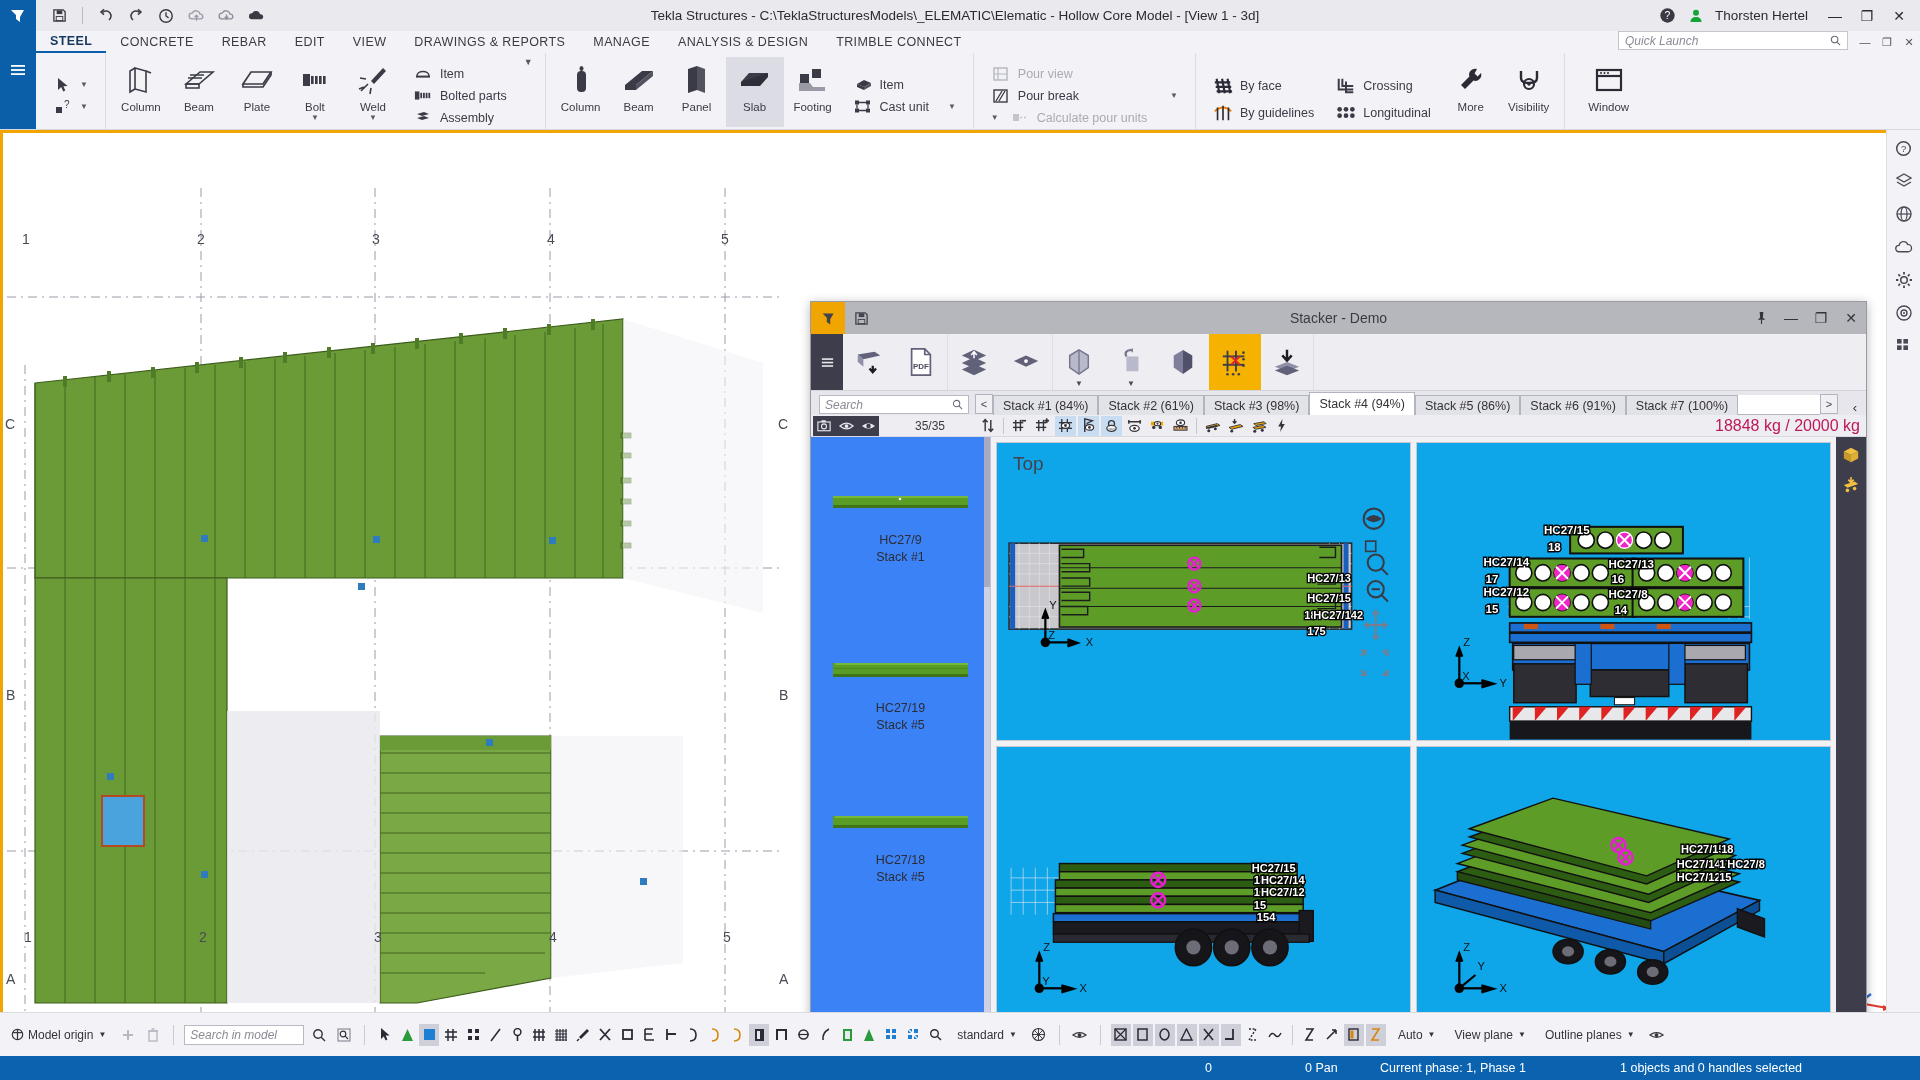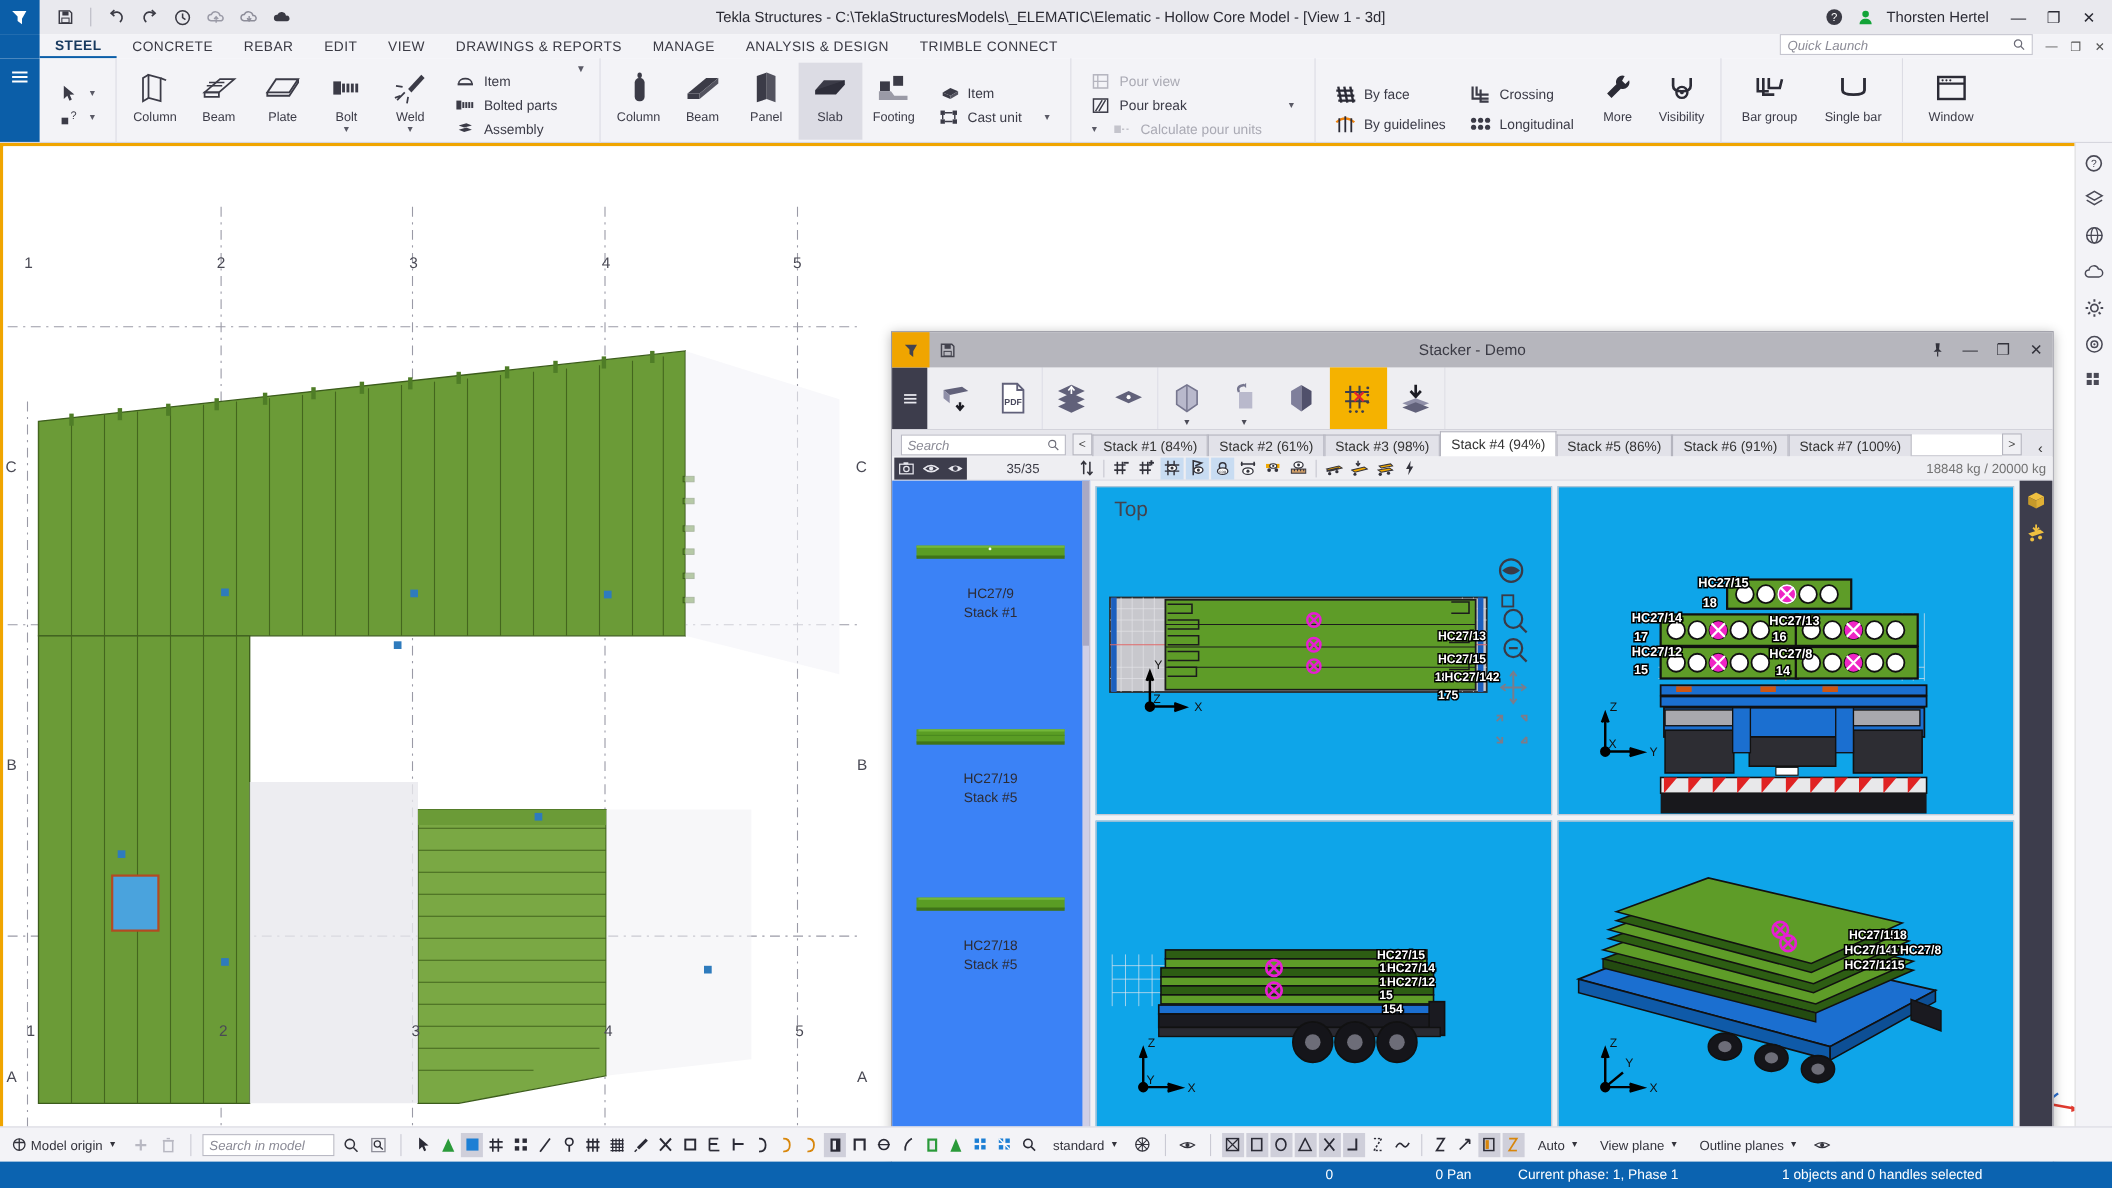--- a/index.html
+++ b/index.html
@@ -103,21 +103,21 @@
   .stk-body{flex:1;display:flex;background:#f2f2f5;overflow:hidden;}
   .stk-main{flex:1;display:flex;flex-direction:column;min-width:0;}
 
   .stk-subbar{height:22px;background:#eeeef2;display:flex;align-items:center;border-bottom:1px solid #d9d9e1;gap:2px;padding-left:2px;}
   .eyegrp{display:flex;background:#3d3d4c;}
   .eyegrp div{width:22px;height:20px;display:flex;align-items:center;justify-content:center;color:#e7e7ee;cursor:pointer;}
   .ratio{font-size:12px;color:#3a3a44;margin:0 30px 0 34px;}
   .sbtn{width:21px;height:20px;display:flex;align-items:center;justify-content:center;cursor:pointer;}
   .sbtn.hi{background:#c8dcf2;}
   .vsep{width:1px;height:16px;background:#c6c6d0;margin:0 3px;}
-  .weight{margin-left:auto;font-size:12px;color:#737373;padding-right:6px;}
+  .weight{margin-left:auto;font-size:16px;color:#be185d;padding-right:6px;}
 
   .stk-content{flex:1;display:flex;min-height:0;}
   .itemlist{width:180px;background:#3b82f6;border-right:1px solid #c2c2d5;overflow:hidden;position:relative;}
   .item{height:152px;display:flex;flex-direction:column;align-items:center;justify-content:center;}
   .item .slabimg{width:135px;height:16px;margin-bottom:22px;}
   .item .cap{font-size:12.5px;color:#2c2c36;line-height:1.35;text-align:center;}
   .listscroll{position:absolute;right:0;top:0;width:6px;height:100%;background:#cfcfe6;}
   .listscroll i{position:absolute;left:0;top:0;width:6px;height:150px;background:#a9a9c4;display:block;}
 
   .viewgrid{flex:1;display:grid;grid-template-columns:1fr 1fr;grid-template-rows:1fr 1fr;gap:5px;padding:5px;background:#f2f2f5;min-width:0;}
@@ -134,21 +134,21 @@
   
   .outerrail{
     position:absolute;right:0;top:130px;width:34px;height:898px;
     background:#f3f3f7;border-left:1px solid #dededf;
     display:flex;flex-direction:column;align-items:center;padding-top:6px;gap:9px;
   }
   .outerrail div{width:26px;height:24px;display:flex;align-items:center;justify-content:center;color:#4a4a56;cursor:pointer;}
 
   
   .bottombar{
-    position:absolute;left:0;bottom:24px;width:1920px;height:32px;
+    position:absolute;left:0;bottom:24px;width:1920px;height:44px;
     background:#f3f3f7;border-top:1px solid #dadae2;display:flex;align-items:center;gap:5px;padding:0 4px;
   }
   .bbgrp{display:flex;align-items:center;gap:2px;}
   .bbsep{width:1px;height:20px;background:#cacad4;margin:0 5px;}
   .bbbtn{width:20px;height:22px;display:flex;align-items:center;justify-content:center;cursor:pointer;color:#3c3c47;}
   .bbbtn.sel{background:#cfcfda;}
   .bbtext{display:flex;align-items:center;height:22px;padding:0 6px;font-size:12px;color:#33333c;cursor:pointer;border:1px solid transparent;}
   .bbinput{width:120px;height:20px;border:1px solid #b9b9c4;background:#fff;display:flex;align-items:center;padding:0 5px;font-style:italic;color:#8a8a95;font-size:12px;}
 
   .statusbar{
@@ -550,40 +550,20 @@
           <svg width="28" height="28" viewBox="0 0 28 28">
               <path d="M6 5 L6 12 Q6 17 14 17 Q22 17 22 12 L22 5" fill="none" stroke="#2b2b36" stroke-width="2.4"></path>
               <circle cx="14" cy="18" r="5" fill="none" stroke="#2b2b36" stroke-width="2.2"></circle>
               <circle cx="14" cy="18" r="1.7" fill="#2b2b36"></circle>
             </svg>
         </span>
         <span class="lbl">Visibility</span>
       </div>
     </div>
 
-    <div class="rb-group">
-      <div class="bigbtn" style="width:76px">
-        <span class="ic">
-          <svg width="30" height="28" viewBox="0 0 30 28">
-              <path d="M4 5 L4 17 L14 17" fill="none" stroke="#2b2b36" stroke-width="2.4"></path>
-              <path d="M9 5 L9 20 L19 20" fill="none" stroke="#2b2b36" stroke-width="2.4"></path>
-              <path d="M14 5 L14 14 L24 14 L26 6" fill="none" stroke="#2b2b36" stroke-width="2.4"></path>
-            </svg>
-        </span>
-        <span class="lbl">Bar group</span>
-      </div>
-      <div class="bigbtn" style="width:76px">
-        <span class="ic">
-          <svg width="32" height="26" viewBox="0 0 32 26">
-              <path d="M6 4 L6 15 Q6 19 16 19 Q26 19 26 15 L26 4" fill="none" stroke="#2b2b36" stroke-width="2.6"></path>
-            </svg>
-        </span>
-        <span class="lbl">Single bar</span>
-      </div>
-    </div>
 
     <div class="rb-group" style="border-right:none">
       <div class="bigbtn" style="width:76px">
         <span class="ic">
           <svg width="32" height="28" viewBox="0 0 32 28">
               <rect x="4" y="4" width="24" height="20" fill="none" stroke="#2b2b36" stroke-width="2.2"></rect>
               <path d="M4 10 L28 10" stroke="#2b2b36" stroke-width="2.2"></path>
               <circle cx="8" cy="7" r="1" fill="#2b2b36"></circle>
               <circle cx="11.5" cy="7" r="1" fill="#2b2b36"></circle>
               <circle cx="15" cy="7" r="1" fill="#2b2b36"></circle>

